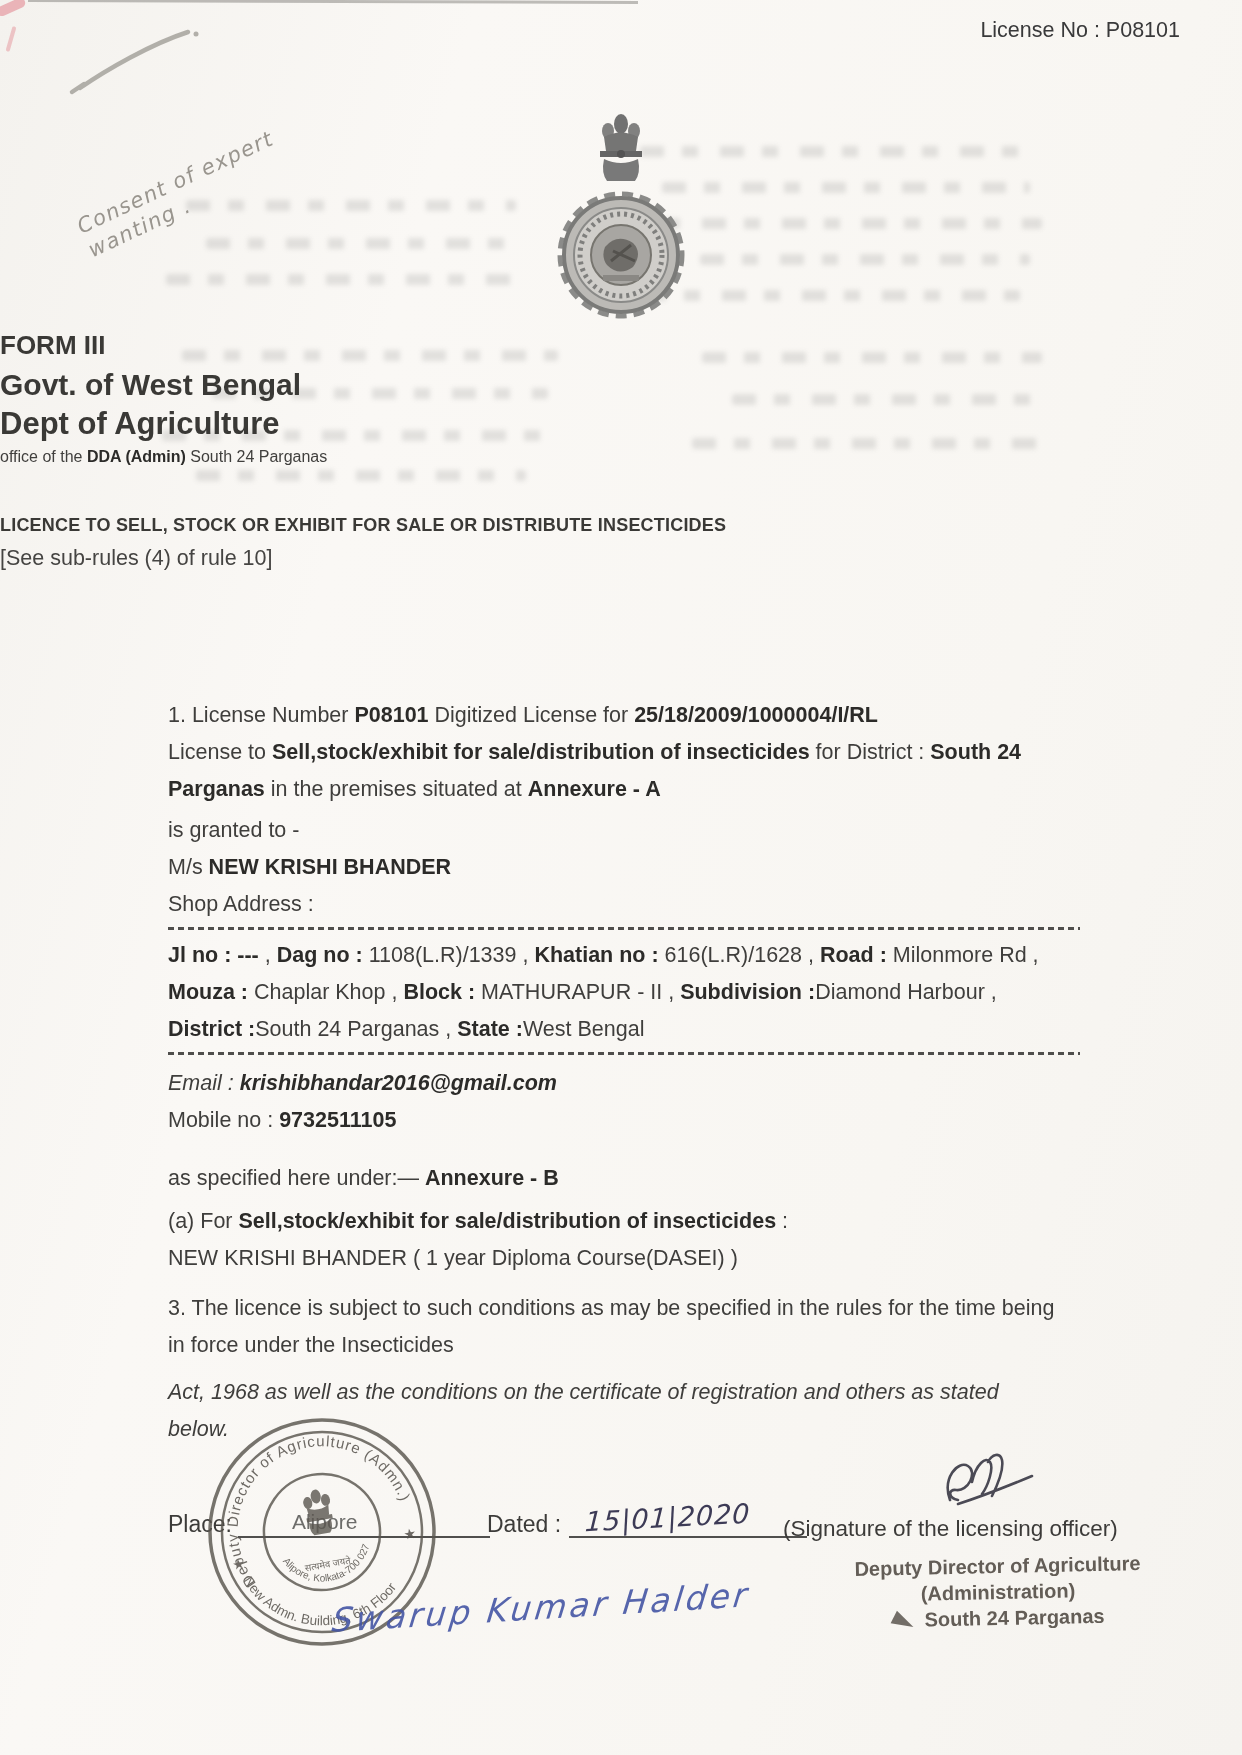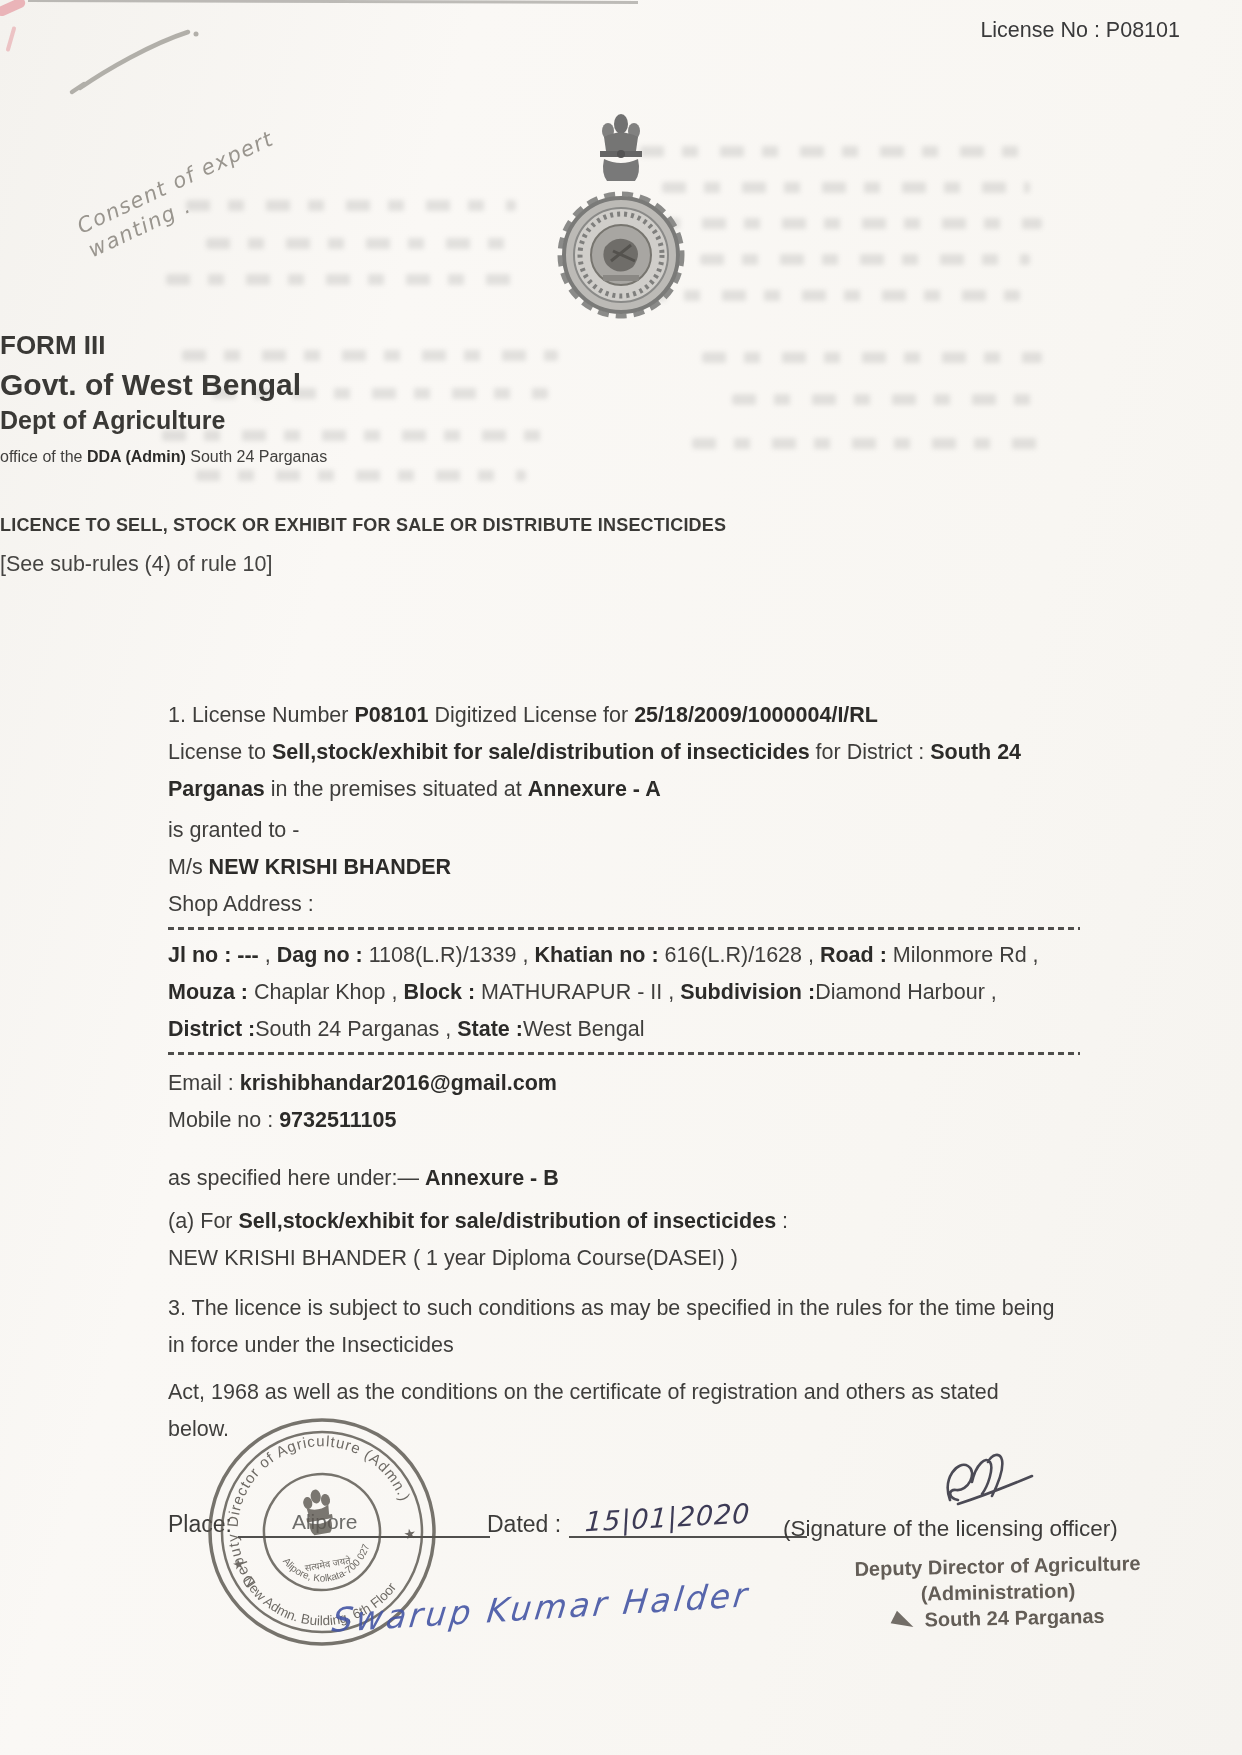--- a/index.html
+++ b/index.html
@@ -17,28 +17,28 @@
   .pencil-tick{position:absolute;left:66px;top:26px;}
   .pencil-note{
     position:absolute;left:70px;top:150px;width:300px;font-size:21px;line-height:26px;
     color:#99958e;transform:rotate(-25deg);font-style:italic;letter-spacing:1.5px;
     font-family:"DejaVu Sans",sans-serif;
   }
   .emblem{position:absolute;left:50%;top:110px;transform:translateX(-50%);}
   .h-center{position:absolute;left:0;right:0;text-align:left;}
   .form-title{top:330px;font-size:26px;font-weight:bold;color:#3a3936;}
   .govt-line{top:368px;font-size:30px;font-weight:bold;color:#3a3936;}
-  .dept-line{top:406px;font-size:25px;font-weight:bold;color:#3a3936;}
+  .dept-line{top:406px;font-size:31px;font-weight:bold;color:#3a3936;}
   .office-line{top:448px;font-size:16px;color:#403f3d;}
   .licence-title{top:515px;font-size:18px;font-weight:bold;color:#3a3936;letter-spacing:.2px;}
-  .sub-rule{top:546px;font-size:21.5px;color:#454442;margin-top:6px;}
+  .sub-rule{top:546px;font-size:21.5px;color:#454442;}
   .body-text{position:absolute;left:168px;top:697px;width:912px;font-size:21.5px;line-height:37px;}
   .body-text .b, .b{font-weight:bold;color:#2c2b29;}
   .line{margin:0;}
-  .mt4{margin-top:4px;} .mt6{margin-top:6px;} .mt13{margin-top:13px;} .mt18{margin-top:18px;} .mt21{margin-top:21px;} .mt10{margin-top:10px;}
+  .mt4{margin-top:4px;} .mt6{margin-top:6px;} .mt13{margin-top:13px;} .mt18{margin-top:18px;} .mt21{margin-top:21px;} .mt10{margin-top:10px;font-style:italic;}
   .divider{height:3px;margin-top:4px;margin-bottom:7px;
     background:repeating-linear-gradient(90deg,#4f4e4c 0 6px,transparent 6px 10px);}
   .round-stamp{position:absolute;left:168px;top:1378px;transform:rotate(-10deg);pointer-events:none;}
   .place-row{position:absolute;left:168px;top:1508px;font-size:23px;color:#3c3b39;}
   .dated-row{position:absolute;left:487px;top:1508px;font-size:23px;color:#3c3b39;}
   .u-line{display:inline-block;position:relative;height:28px;border-bottom:2.5px solid #504f4d;vertical-align:bottom;}
   .place-u{width:252px;margin-left:6px;}
   .dated-u{width:238px;margin-left:8px;}
   .place-value{position:absolute;left:54px;bottom:2px;font-size:21px;color:#4a4a48;opacity:.8;}
   .dated-value{position:absolute;left:16px;bottom:3px;font-size:27px;color:#3d3b56;font-style:italic;

